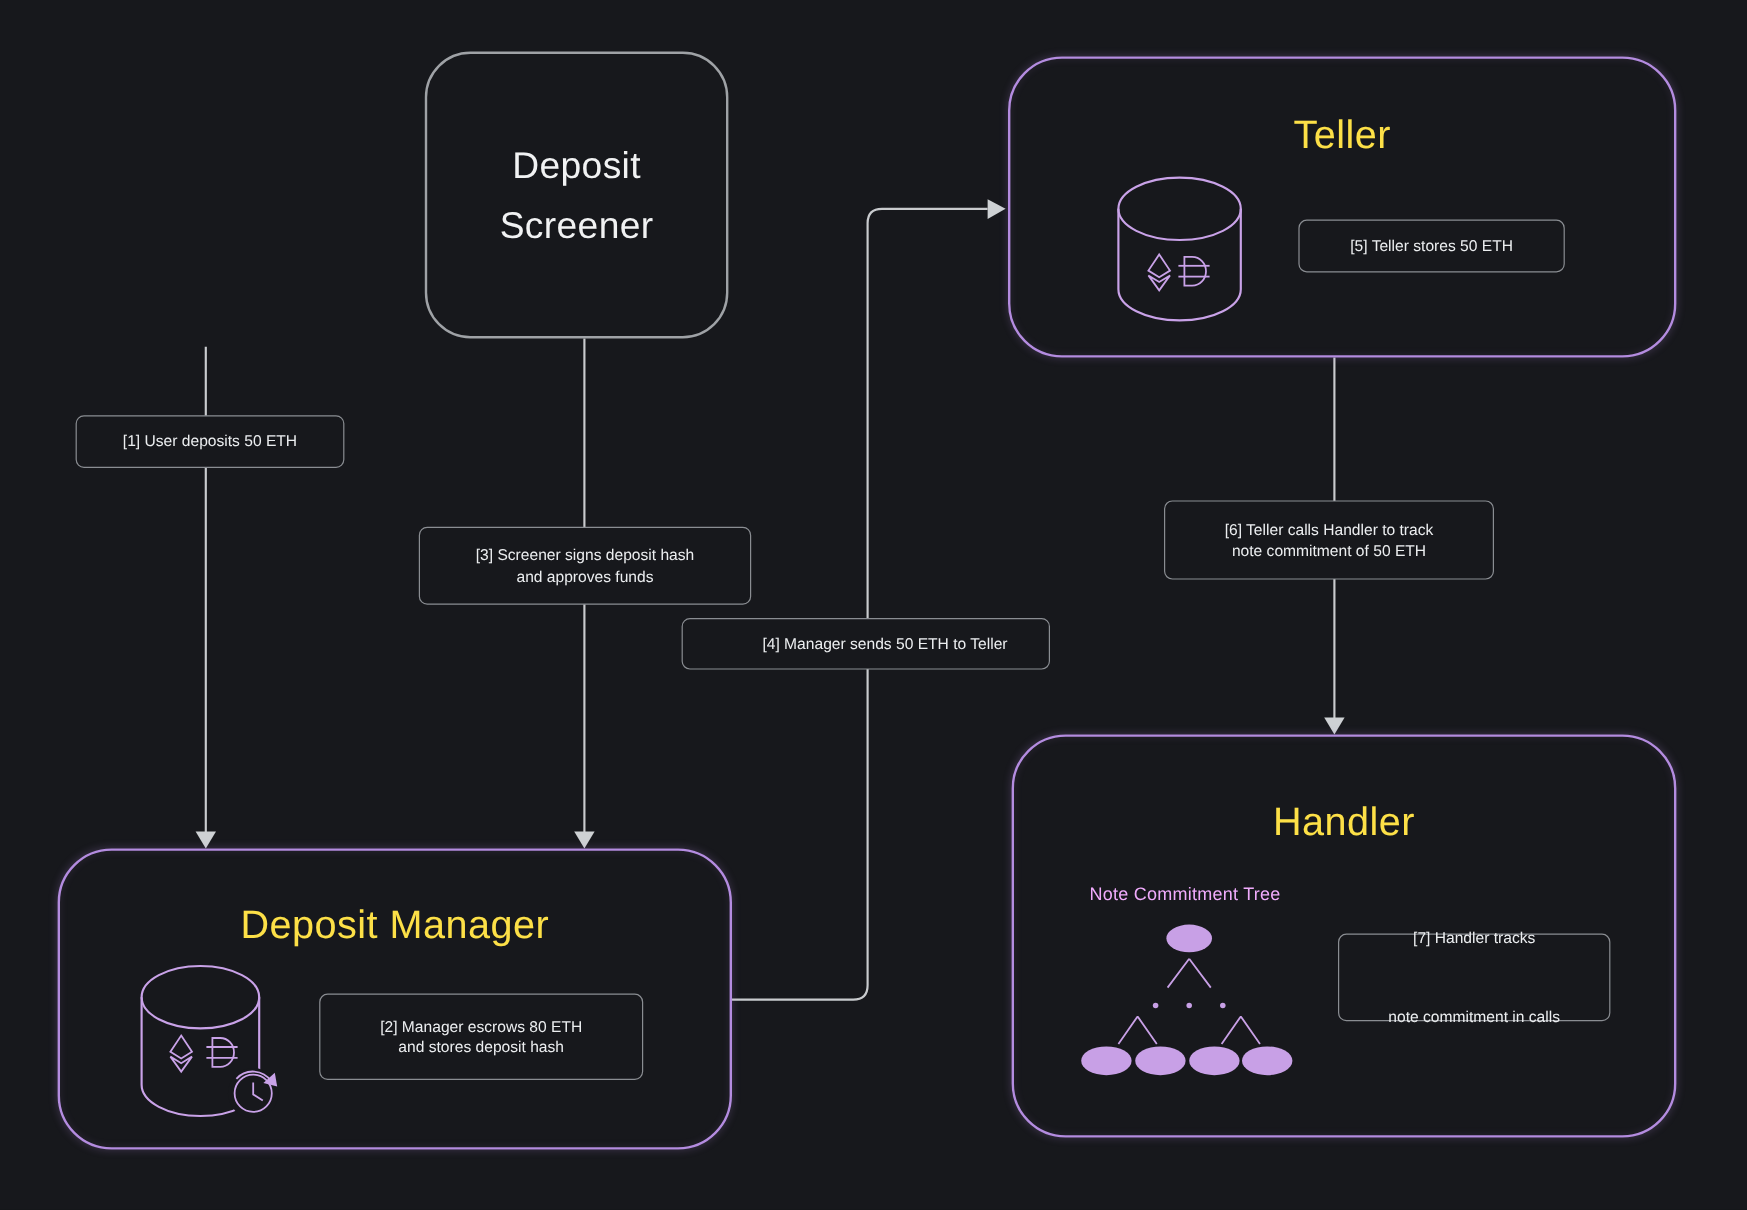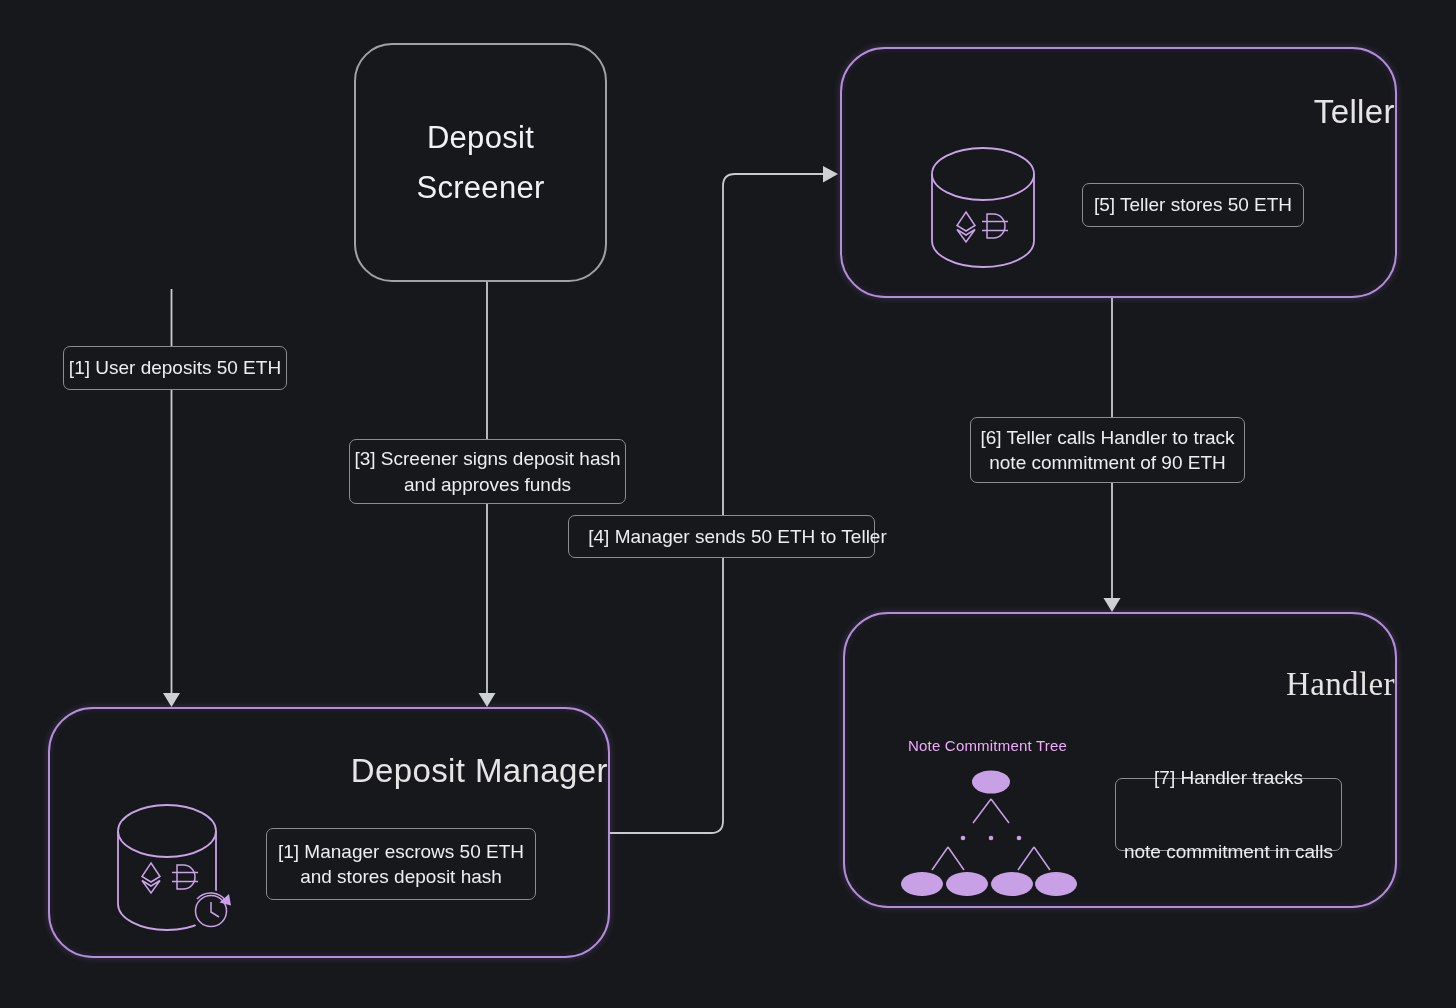--- a/index.html
+++ b/index.html
@@ -21,28 +21,28 @@
   .gray-node {
     border:2px solid #9fa2a6; background:transparent;
     display:flex; flex-direction:column; align-items:center; justify-content:center;
     font-size:31px; color:#f1f2f3; line-height:1.6; letter-spacing:.3px;
   }
   .purple-node {
     border:2.5px solid #b48ce0; border-radius:45px; background:transparent;
     box-shadow:0 0 7px rgba(180,140,224,.25), inset 0 0 7px rgba(180,140,224,.12);
   }
   .purple-title {
-    position:absolute; left:0; right:0; text-align:right;
-    font-size:33px; color:#e5e5e5; letter-spacing:.4px;
+    position:absolute; left:0; right:0; text-align:center;
+    font-size:33px; color:#fde047; letter-spacing:.4px;
   }
   .step {
     position:absolute; z-index:3; box-sizing:border-box;
     background:#17181c; border:1.5px solid #8a8d92; border-radius:7px;
     display:flex; flex-direction:column; align-items:center; justify-content:center;
-    font-size:19px; line-height:1.34; color:#eceef0; text-align:center;
+    font-size:13px; line-height:1.34; color:#eceef0; text-align:center;
     white-space:nowrap;
   }
   .tree-label {
     position:absolute; z-index:2; font-size:15px; color:#f0abfc; letter-spacing:.2px;
   }
 </style>
 </head>
 <body>
 
 <div class="canvas">
@@ -130,51 +130,51 @@
   </div>
 
   <div class="node purple-node" style="left:840px; top:47px; width:557px; height:251px;">
     <div class="purple-title" style="top:44px;">Teller</div>
   </div>
 
   <div class="node purple-node" style="left:48px; top:707px; width:562px; height:251px;">
     <div class="purple-title" style="top:43px;">Deposit Manager</div>
   </div>
 
-  <div class="node purple-node" style="left:843px; top:612px; width:554px; height:296px;font-family:Liberation Serif, serif;">
+  <div class="node purple-node" style="left:843px; top:612px; width:554px; height:336px;">
     <div class="purple-title" style="top:52px;">Handler</div>
   </div>
 
   <div class="tree-label" style="left:908px; top:737px;">Note Commitment Tree</div>
 
   <div class="step" style="left:63px; top:346px; width:224px; height:44px;">
     <span>[1] User deposits 50 ETH</span>
   </div>
 
   <div class="step" style="left:266px; top:828px; width:270px; height:72px;">
-    <span>[1] Manager escrows 50 ETH</span>
+    <span>[2] Manager escrows 80 ETH</span>
     <span>and stores deposit hash</span>
   </div>
 
   <div class="step" style="left:349px; top:439px; width:277px; height:65px;">
     <span>[3] Screener signs deposit hash</span>
     <span>and approves funds</span>
   </div>
 
   <div class="step" style="left:568px; top:515px; width:307px; height:43px;padding-left:32px;">
     <span>[4] Manager sends 50 ETH to Teller</span>
   </div>
 
   <div class="step" style="left:1082px; top:183px; width:222px; height:44px;">
     <span>[5] Teller stores 50 ETH</span>
   </div>
 
   <div class="step" style="left:970px; top:417px; width:275px; height:66px;">
     <span>[6] Teller calls Handler to track</span>
-    <span>note commitment of 90 ETH</span>
+    <span>note commitment of 50 ETH</span>
   </div>
 
   <div class="step" style="left:1115px; top:778px; width:227px; height:73px;gap:48px;">
     <span>[7] Handler tracks</span>
     <span>note commitment in calls</span>
   </div>
 
 </div>
 
 </body></html>

